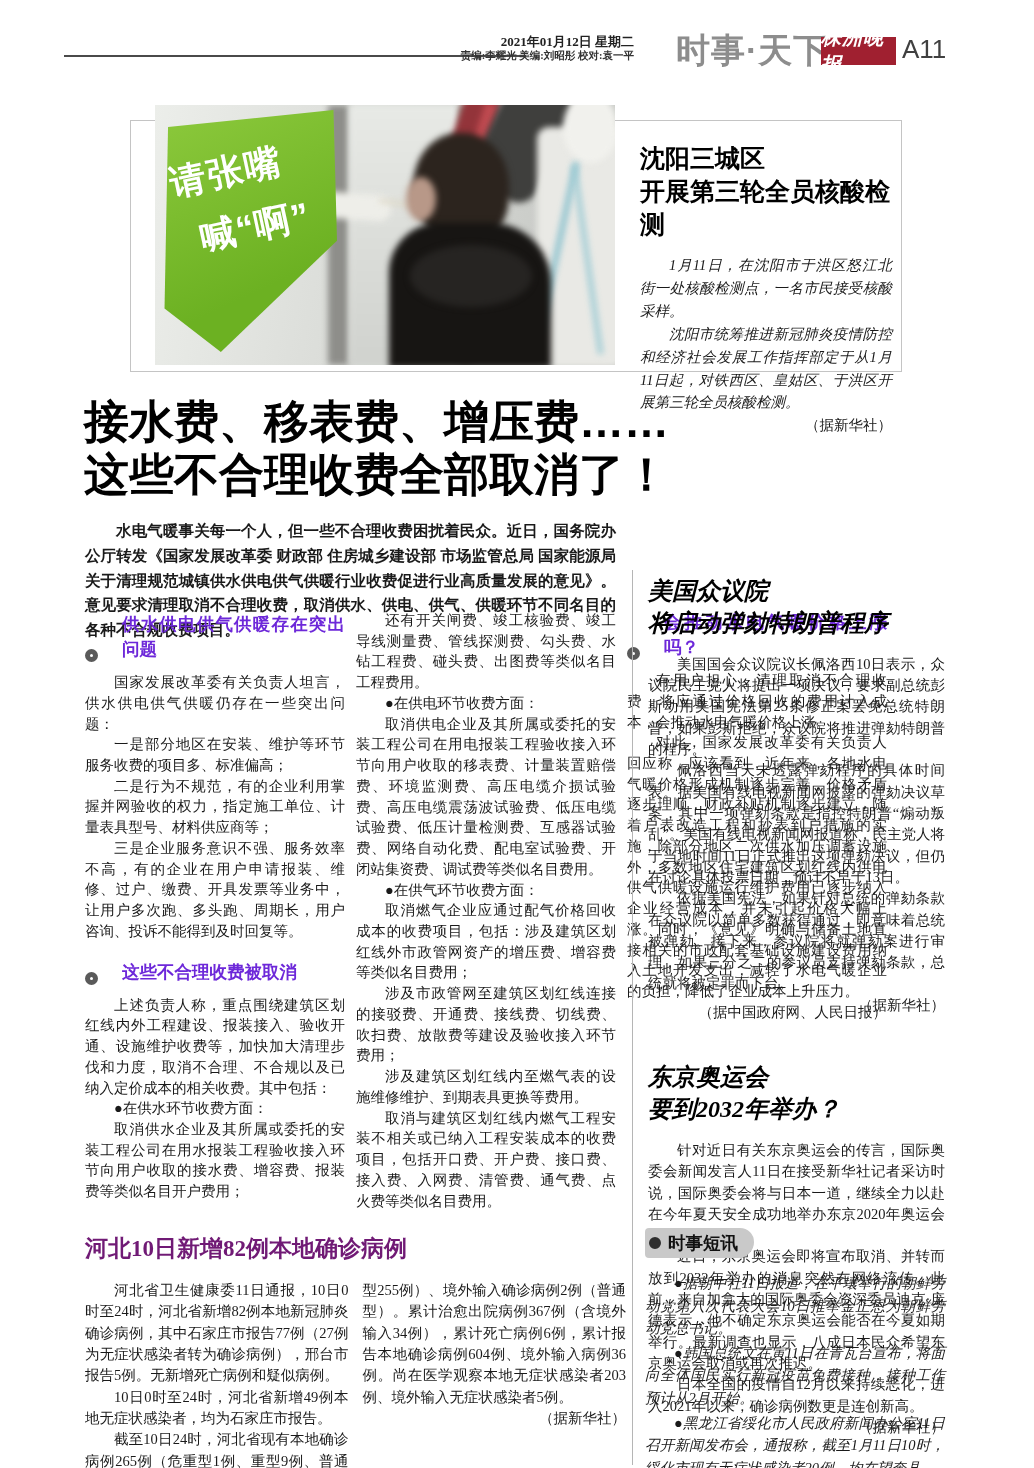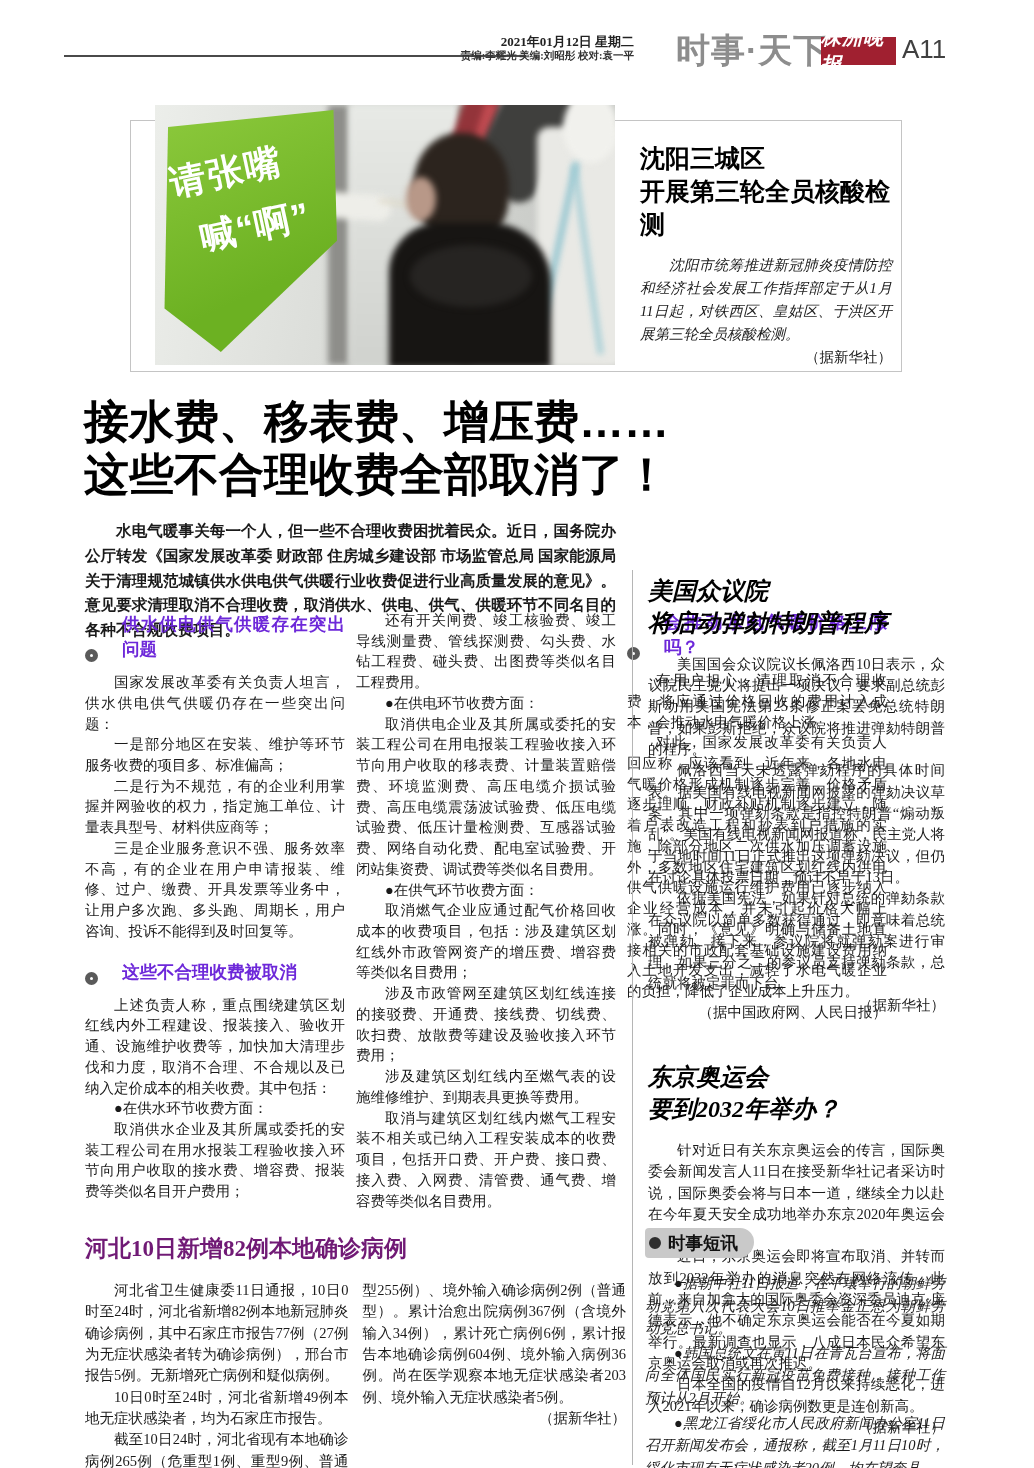--- a/index.html
+++ b/index.html
@@ -136,20 +136,21 @@
         <div class="ph-sign-l2">喊“啊”</div>
       </div>
     </div>
   </div>
   <div class="top-article">
     <div class="top-article-title">
       <div>沈阳三城区</div>
       <div>开展第三轮全员核酸检测</div>
     </div>
     <div class="top-article-body">
+      <p>1月11日，在沈阳市于洪区怒江北街一处核酸检测点，一名市民接受核酸采样。</p>
       <p>沈阳市统筹推进新冠肺炎疫情防控和经济社会发展工作指挥部定于从1月11日起，对铁西区、皇姑区、于洪区开展第三轮全员核酸检测。</p>
       <p class="src">（据新华社）</p>
     </div>
   </div>
 
   <div class="main-headline">
     <div>接水费、移表费、增压费……</div>
     <div>这些不合理收费全部取消了！</div>
   </div>
   <div class="lede">水电气暖事关每一个人，但一些不合理收费困扰着民众。近日，国务院办公厅转发《国家发展改革委 财政部 住房城乡建设部 市场监管总局 国家能源局关于清理规范城镇供水供电供气供暖行业收费促进行业高质量发展的意见》。意见要求清理取消不合理收费，取消供水、供电、供气、供暖环节不同名目的各种不合规收费项目。</div>
@@ -171,21 +172,21 @@
     <p>上述负责人称，重点围绕建筑区划红线内外工程建设、报装接入、验收开通、设施维护收费等，加快加大清理步伐和力度，取消不合理、不合规以及已纳入定价成本的相关收费。其中包括：</p>
     <p>●在供水环节收费方面：</p>
     <p>取消供水企业及其所属或委托的安装工程公司在用水报装工程验收接入环节向用户收取的接水费、增容费、报装费等类似名目开户费用；</p>
     <p>还有开关闸费、竣工核验费、竣工导线测量费、管线探测费、勾头费、水钻工程费、碰头费、出图费等类似名目工程费用。</p>
     <p>●在供电环节收费方面：</p>
     <p>取消供电企业及其所属或委托的安装工程公司在用电报装工程验收接入环节向用户收取的移表费、计量装置赔偿费、环境监测费、高压电缆介损试验费、高压电缆震荡波试验费、低压电缆试验费、低压计量检测费、互感器试验费、网络自动化费、配电室试验费、开闭站集资费、调试费等类似名目费用。</p>
     <p>●在供气环节收费方面：</p>
     <p>取消燃气企业应通过配气价格回收成本的收费项目，包括：涉及建筑区划红线外市政管网资产的增压费、增容费等类似名目费用；</p>
     <p>涉及市政管网至建筑区划红线连接的接驳费、开通费、接线费、切线费、吹扫费、放散费等建设及验收接入环节费用；</p>
     <p>涉及建筑区划红线内至燃气表的设施维修维护、到期表具更换等费用。</p>
-    <p>取消与建筑区划红线内燃气工程安装不相关或已纳入工程安装成本的收费项目，包括开口费、开户费、接口费、接入费、入网费、清管费、通气费、增容费等类似名目费用。</p>
+    <p>取消与建筑区划红线内燃气工程安装不相关或已纳入工程安装成本的收费项目，包括开口费、开户费、接口费、接入费、入网费、清管费、通气费、点火费等类似名目费用。</p>
 
     <div class="sec-head later">
       <span class="ring"></span>
       <span>会推动水电气暖价格上涨吗？</span>
     </div>
     <p>有用户担心，清理取消不合理收费，将应通过价格回收的费用计入成本，会推动水电气暖价格上涨。</p>
     <p>对此，国家发展改革委有关负责人回应称，应该看到，近年来，各地水电气暖价格形成机制逐步完善，价格矛盾逐步理顺，财政补贴机制逐步建立，随着户表改造工程和抄表到户措施的实施，除部分地区二次供水加压调蓄设施外，多数地区住宅建筑区划红线内供电供气供暖设施运行维护费用已逐步纳入企业经营成本，并未引起价格大幅上涨。同时，《意见》明确与储备土地直接相关的市政配套基础设施建设费用纳入土地开发支出，减轻了水电气暖企业的负担，降低了企业成本上升压力。</p>
     <p class="src">（据中国政府网、人民日报）</p>
   </div>
 

